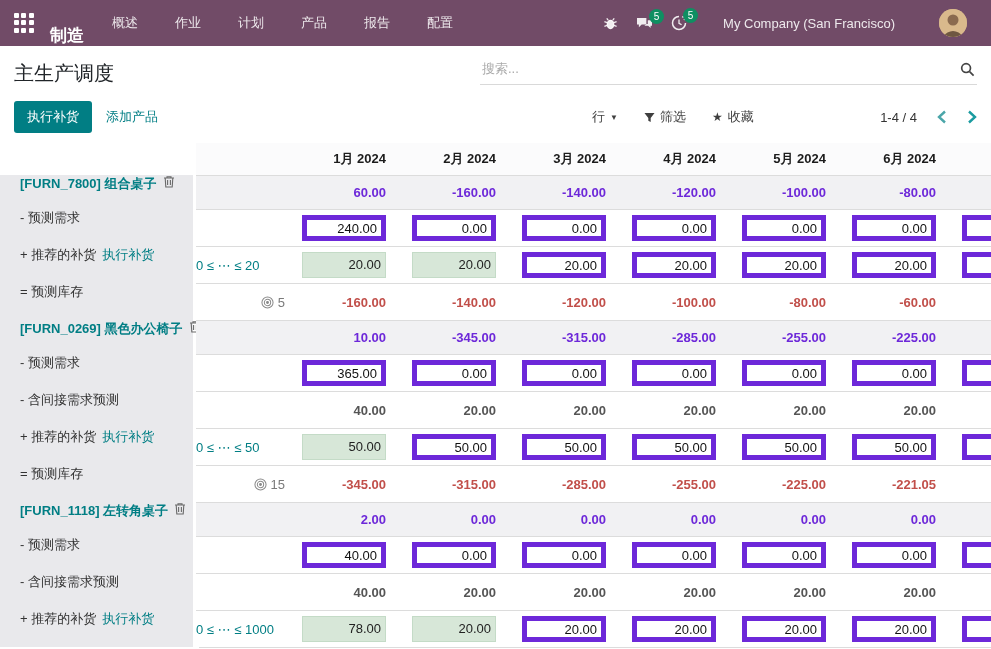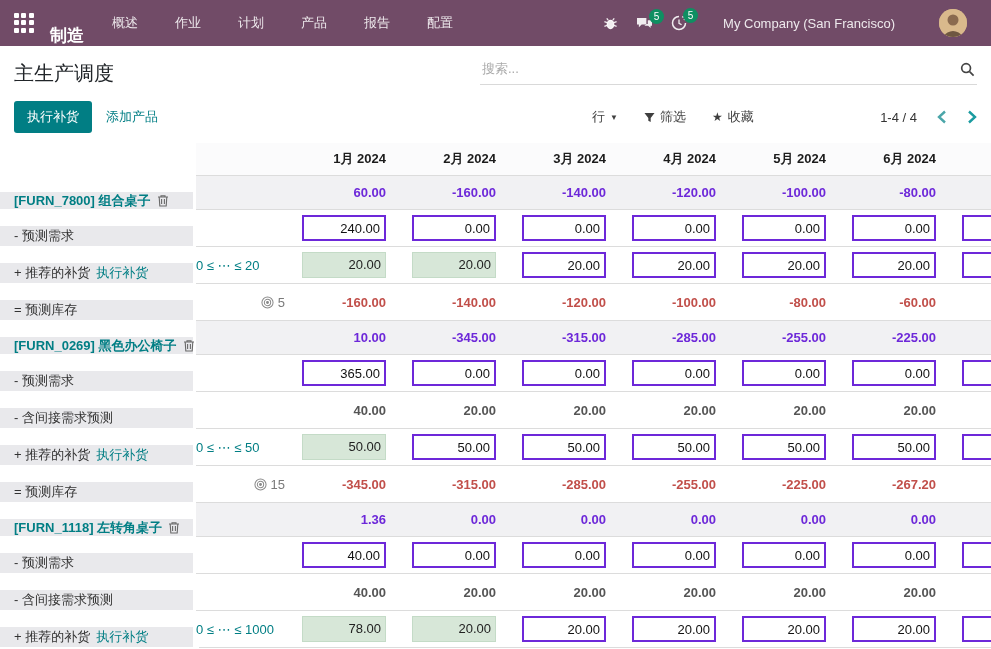--- a/index.html
+++ b/index.html
@@ -43,41 +43,41 @@
   .vc { display:flex; align-items:center; gap:5px; cursor:pointer; white-space:nowrap; }
   .caret { font-size:8px; color:#3f3f3f; }
   .pager { margin-left:auto; display:flex; align-items:center; gap:20px; font-size:13px; color:#333; }
   .pg-btn { cursor:pointer; display:flex; }
 
   
   .mps-wrap { margin-top:10px; width:991px; overflow:hidden; }
   .mps { width:1060px; }
   .row { display:flex; }
   .lbl { width:196px; flex:0 0 196px; background:var(--panel); border-right:3px solid #fff;
-    display:flex; align-items:center; padding-left:14px; font-size:13px; color:#333;
-    white-space:nowrap;margin-top:17px; }
+    display:flex; align-items:flex-start; padding-left:20px; font-size:13px; color:#333;
+    white-space:nowrap; }
   .row.hdr .lbl { background:#fff; }
   .cells { flex:1; display:flex; align-items:center; border-top:1px solid #dcdcdc; }
   .row.hdr .cells { border-top:none; background:#fbfbfc; }
   .row.hdr { height:32px; }
   .row.band { height:34px; }
   .row.band .cells { background:#f1f1f3; }
   .row.data { height:37px; }
   .info { width:94px; flex:0 0 94px; text-align:left; padding-right:5px; font-size:13px; }
   .mc { width:110px; flex:0 0 110px; text-align:right; padding-right:14px; font-size:13px;
     display:flex; justify-content:flex-end; align-items:center; }
   .hdr .mc { font-weight:bold; color:#1c1c1c; font-size:13px; }
   .band .mc { font-weight:bold; color:#6d28d9; }
   .prod-name { color:var(--accent); font-weight:bold; cursor:pointer; }
   .trash { margin-left:6px; cursor:pointer; display:inline-flex; }
   .sublabel { color:#333; }
   .rep-link { color:var(--accent); margin-left:6px; cursor:pointer; }
   .range { color:var(--accent); }
   .target { color:#7a7a7a; display:inline-flex; align-items:center; gap:4px; justify-content:flex-end; }
-  .mps input[type=text] { width:84px; height:26px; border:2px solid #6d28d9; border-radius:0;
+  .mps input[type=text] { width:84px; height:26px; border:5px solid #6d28d9; border-radius:0;
     font-size:13px; text-align:right; padding:0 4px; color:#111; background:#fff;
     font-family:"Liberation Sans","DejaVu Sans",sans-serif; }
   .filled { width:84px; height:26px; background:var(--greencell); border:1px solid #c4dbc7;
     font-size:13px; text-align:right; padding:4px 4px 0; color:#222; }
   .neg { color:var(--negative); font-weight:bold; }
   .ind-val { color:#555; font-weight:bold; }
   .bottom-sliver { border-top:1px solid #dcdcdc; height:10px; margin-left:199px; }
   svg { display:block; }
 </style>
 </head>
@@ -447,37 +447,37 @@
           <div class="mc">
             <div class="neg">-285.00</div>
           </div>
           <div class="mc">
             <div class="neg">-255.00</div>
           </div>
           <div class="mc">
             <div class="neg">-225.00</div>
           </div>
           <div class="mc">
-            <div class="neg">-267.20</div>
+            <div class="neg">-221.05</div>
           </div>
           <div class="mc"></div>
         </div>
       </div>
       <div class="row band">
         <div class="lbl">
           <div class="prod-name">[FURN_1118] 左转角桌子</div>
           <div class="trash">
             <svg width="12" height="13" viewBox="0 0 12 13" fill="none" stroke="#6a6a6a" stroke-width="1.1">
               <path d="M1 3 h10 M4 3 V1.7 h4 V3 M2.2 3 l.6 9 h6.4 l.6-9 M4.6 5 v5 M7.4 5 v5"></path>
             </svg>
           </div>
         </div>
         <div class="cells">
           <div class="info"></div>
-          <div class="mc">1.36</div>
+          <div class="mc">2.00</div>
           <div class="mc">0.00</div>
           <div class="mc">0.00</div>
           <div class="mc">0.00</div>
           <div class="mc">0.00</div>
           <div class="mc">0.00</div>
           <div class="mc"></div>
         </div>
       </div>
       <div class="row data">
         <div class="lbl">

